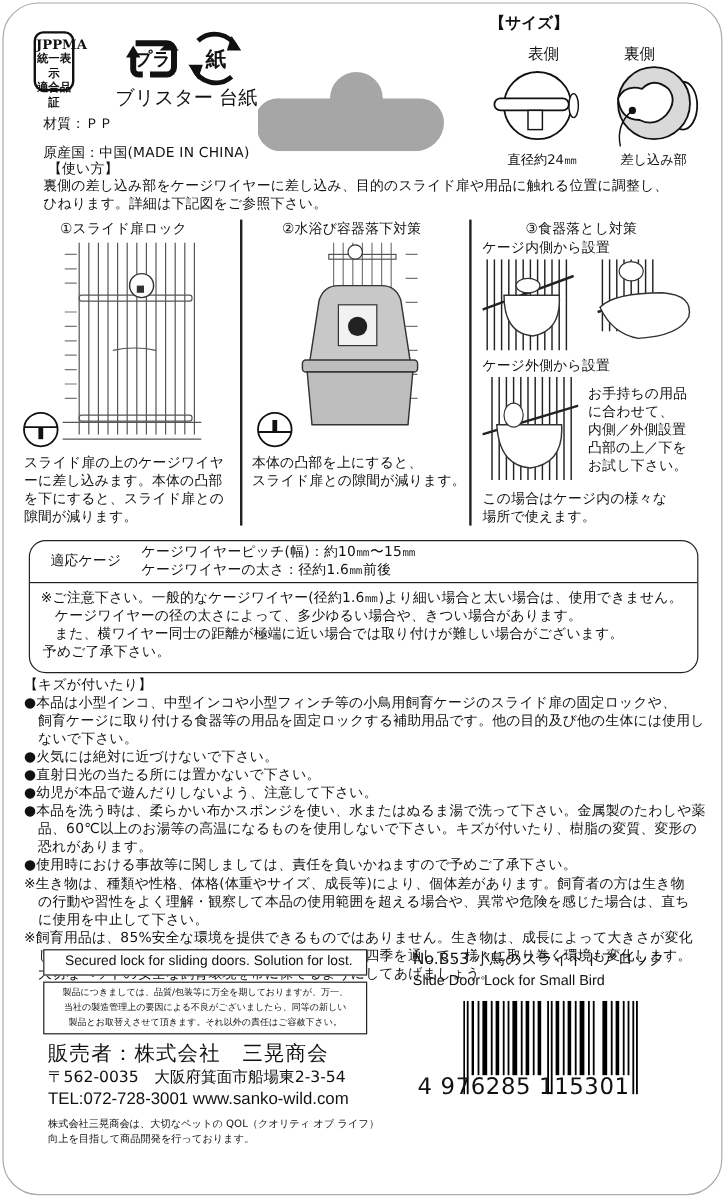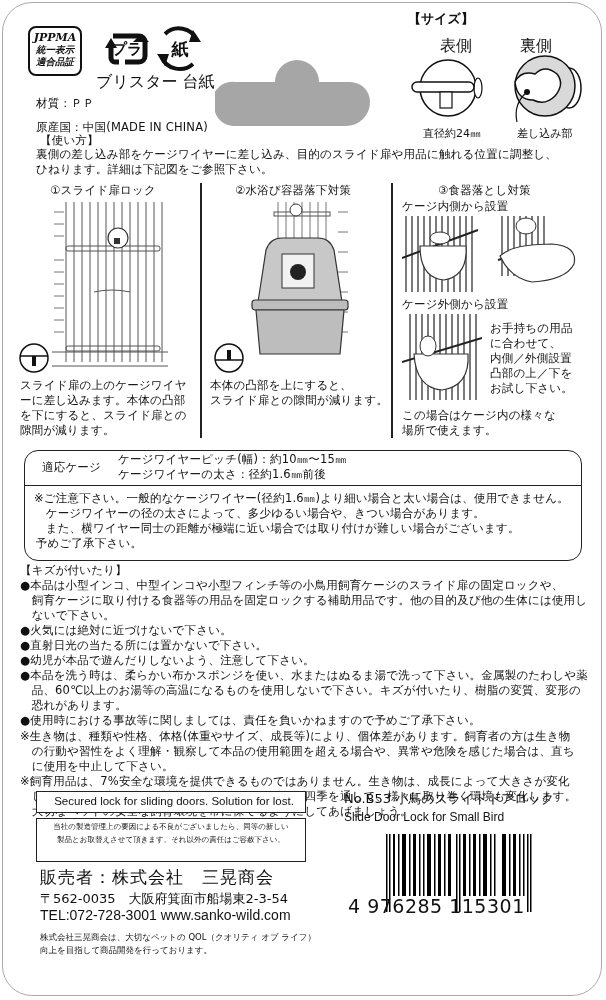--- a/index.html
+++ b/index.html
@@ -4,30 +4,30 @@
 <style>
   * { box-sizing: border-box; margin: 0; padding: 0; }
   html, body { width: 606px; height: 1000px; background: #fff; overflow: hidden; }
   body { font-family: "DejaVu Sans", "Liberation Sans", sans-serif; color: #111; position: relative; }
   .card { position: absolute; left: 2px; top: 2px; width: 600px; height: 994px; border: 1.5px solid #aaa; border-radius: 30px; background: #fff; }
   .abs { position: absolute; }
   .t { font-size: 11.5px; line-height: 15px; white-space: nowrap; letter-spacing: 0.2px; }
   .small { font-size: 8.5px; line-height: 12px; white-space: nowrap; }
 
   
-  .jppma { left: 28px; top: 26px; width: 54px; height: 50px; border: 2.5px solid #111; border-radius: 8px; text-align: center; font-weight: bold; font-style: italic; }
+  .jppma { left: 28px; top: 26px; width: 34px; height: 50px; border: 2.5px solid #111; border-radius: 8px; text-align: center; font-weight: bold; }
   .jppma .l1 { font-family: "DejaVu Serif", serif; font-size: 11px; line-height: 13px; margin-top: 3px; }
   .jppma .l2 { font-size: 9.5px; line-height: 12px; }
   .recy { top: 24px; width: 48px; height: 48px; }
   .recy-label { top: 72px; font-size: 16px; }
 
   .hang { left: 215px; top: 54px; width: 155px; height: 72px; }
 
   .size-title { left: 408px; top: 10px; font-size: 13px; font-weight: bold; }
-  .side-label { font-size: 16px; top: 36px; }
+  .side-label { font-size: 13px; top: 36px; }
 
   .divider-v { position: absolute; width: 1.5px; background: #222; }
   .spec-box { left: 24px; top: 450px; width: 558px; height: 111px; border: 1.5px solid #222; border-radius: 14px; }
   .spec-sep { position: absolute; left: 0; right: 0; top: 34px; border-top: 1.5px solid #222; }
 
   .boxed { border: 1.5px solid #222; text-align: center; }
   .company { left: 40px; top: 854px; font-size: 17px; letter-spacing: 1px; }
   .addr { font-size: 13px; line-height: 17px; }
 
   .barcode { left: 386px; top: 834px; width: 146px; height: 78px; }
@@ -251,29 +251,30 @@
 <div class="abs t" style="left:20px;top:623px;">●火気には絶対に近づけないで下さい。</div>
 <div class="abs t" style="left:20px;top:638px;">●直射日光の当たる所には置かないで下さい。</div>
 <div class="abs t" style="left:20px;top:653px;">●幼児が本品で遊んだりしないよう、注意して下さい。</div>
 <div class="abs t" style="left:20px;top:668px;">●本品を洗う時は、柔らかい布かスポンジを使い、水またはぬるま湯で洗って下さい。金属製のたわしや薬</div>
 <div class="abs t" style="left:20px;top:683px;">　品、60℃以上のお湯等の高温になるものを使用しないで下さい。キズが付いたり、樹脂の変質、変形の</div>
 <div class="abs t" style="left:20px;top:698px;">　恐れがあります。</div>
 <div class="abs t" style="left:20px;top:713px;">●使用時における事故等に関しましては、責任を負いかねますので予めご了承下さい。</div>
 <div class="abs t" style="left:20px;top:729px;">※生き物は、種類や性格、体格(体重やサイズ、成長等)により、個体差があります。飼育者の方は生き物</div>
 <div class="abs t" style="left:20px;top:744px;">　の行動や習性をよく理解・観察して本品の使用範囲を超える場合や、異常や危険を感じた場合は、直ち</div>
 <div class="abs t" style="left:20px;top:759px;">　に使用を中止して下さい。</div>
-<div class="abs t" style="left:20px;top:774px;">※飼育用品は、7%安全な環境を提供できるものではありません。生き物は、成長によって大きさが変化</div>
+<div class="abs t" style="left:20px;top:774px;">※飼育用品は、85%安全な環境を提供できるものではありません。生き物は、成長によって大きさが変化</div>
 <div class="abs t" style="left:20px;top:789px;">　したり、各個体によって性格も異なります。また、四季を通して、様々に取り巻く環境も変化します。</div>
 <div class="abs t" style="left:20px;top:804px;">　大切なペットの安全な飼育環境を常に保てるようにしてあげましょう。</div>
 
 <div class="abs boxed" style="left:36px;top:791px;width:270px;height:22px;background:#fff;">
   <div style="font-family:'Liberation Sans',sans-serif;font-size:11.5px;line-height:19px;padding-left:6px;white-space:nowrap;">Secured lock for sliding doors. Solution for lost.</div>
 </div>
 
 <div class="abs boxed" style="left:36px;top:818px;width:270px;height:44px;padding:2px 4px;">
+  <div class="small" style="font-size:7.5px;line-height:12.5px;">製品につきましては、品質/包装等に万全を期しておりますが、万一、</div>
   <div class="small" style="font-size:7.5px;line-height:12.5px;">当社の製造管理上の要因による不良がございましたら、同等の新しい</div>
   <div class="small" style="font-size:7.5px;line-height:12.5px;">製品とお取替えさせて頂きます。それ以外の責任はご容赦下さい。</div>
 </div>
 
 <div class="abs company" style="top:866px;">販売者：株式会社　三晃商会</div>
 <div class="abs addr" style="left:40px;top:890px;">〒562-0035　大阪府箕面市船場東2-3-54</div>
 <div class="abs addr" style="left:40px;top:907px;font-family:'Liberation Sans',sans-serif;font-size:14px;">TEL:072-728-3001  www.sanko-wild.com</div>
 <div class="abs small" style="left:40px;top:931px;">株式会社三晃商会は、大切なペットの QOL（クオリティ オブ ライフ）</div>
 <div class="abs small" style="left:40px;top:944px;">向上を目指して商品開発を行っております。</div>
 

